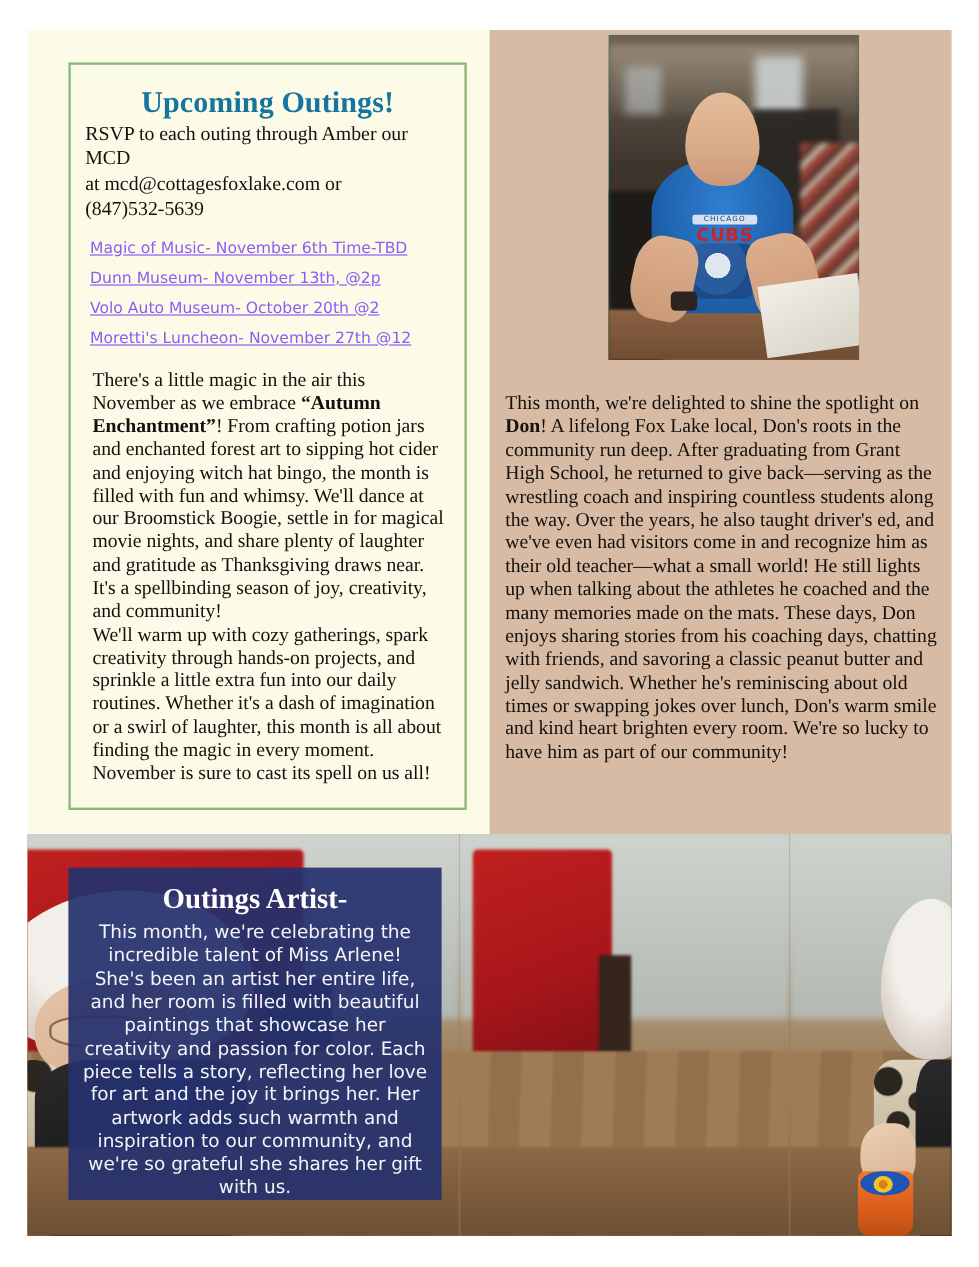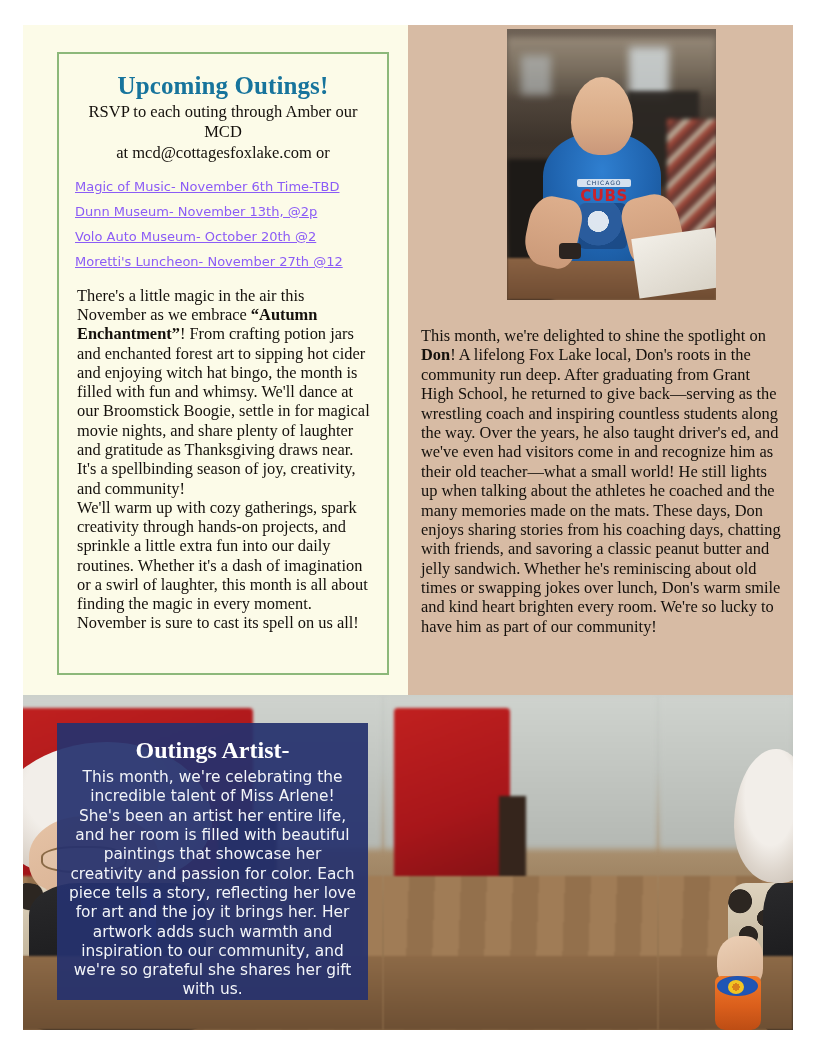--- a/index.html
+++ b/index.html
@@ -55,21 +55,21 @@
     text-align: center;
     color: #17749c;
     font-weight: bold;
     font-size: 25px;
     letter-spacing: 0.1px;
     margin: 8px 0 2px 0;
     line-height: 1.1;
   }
 
   #rsvp-block {
-    text-align: center;
+    text-align: left;
     font-size: 16.5px;
     line-height: 1.26;
     color: #14100c;
     margin-bottom: 10px;
   }
 
   #outings-list {
     margin: 8px 0 12px 4px;
     font-family: "DejaVu Sans", sans-serif;
   }
@@ -341,20 +341,21 @@
 
   <div id="right-panel"></div>
 
   <div id="outings-box">
 
     <div id="outings-title">Upcoming Outings!</div>
 
     <div id="rsvp-block">
       <div>RSVP to each outing through Amber our MCD</div>
       <div>at mcd@cottagesfoxlake.com or</div>
+      <div>(847)532-5639</div>
     </div>
 
     <div id="outings-list">
       <div class="outing-item">Magic of Music- November 6th Time-TBD</div>
       <div class="outing-item">Dunn Museum- November 13th, @2p</div>
       <div class="outing-item">Volo Auto Museum- October 20th @2</div>
       <div class="outing-item">Moretti's Luncheon- November 27th @12</div>
     </div>
 
     <div id="intro-body">

